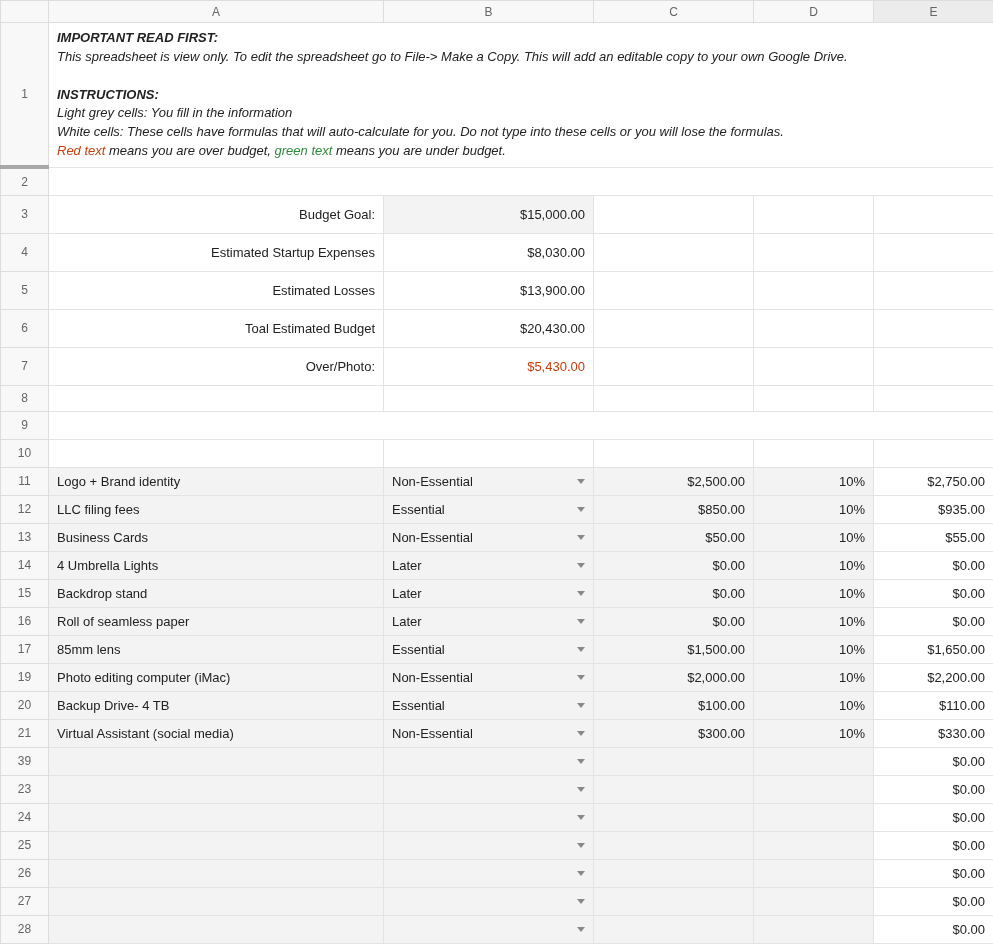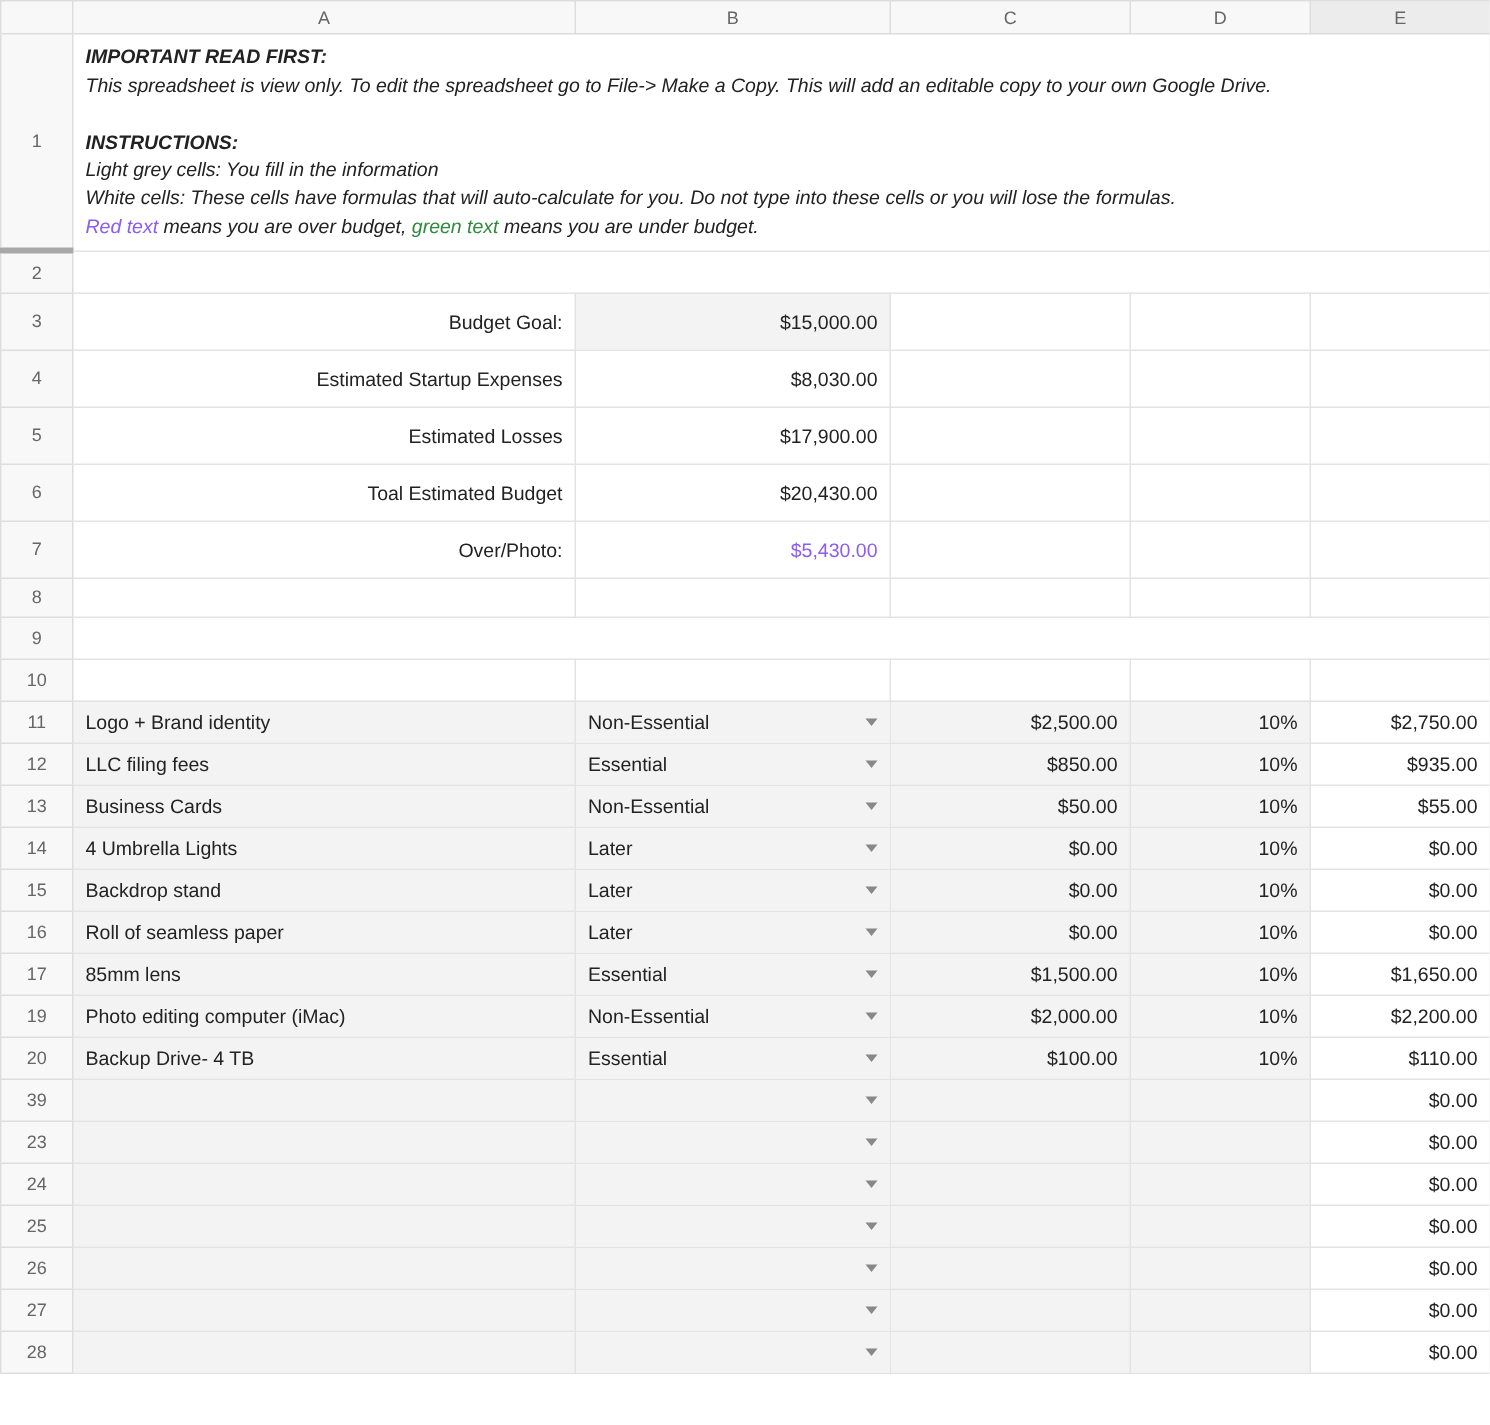--- a/index.html
+++ b/index.html
@@ -43,21 +43,21 @@
     padding: 4px 0;
   }
   .subhdr {
     background: #9e9e9e;
     color: #fff;
     font-weight: 700;
     text-align: center;
   }
   .bold { font-weight: 700; }
   .italic { font-style: italic; }
-  .red { color: #8b5cf6; }
+  .red { color: #c2410c; }
   .green { color: #2e8b3d; margin-top: 32px; }
   .instr-cell {
     padding: 10px 12px 10px 8px;
     line-height: 1.45;
     vertical-align: top;
   }
   .dd {
     position: relative;
     padding-right: 22px !important;
   }
@@ -131,21 +131,21 @@
         <th class="row-hdr">4</th>
         <td class="cell right" style="height: 38px;">Estimated Startup Expenses</td>
         <td class="cell right">$8,030.00</td>
         <td class="cell"></td>
         <td class="cell"></td>
         <td class="cell"></td>
       </tr>
       <tr>
         <th class="row-hdr">5</th>
         <td class="cell right" style="height: 38px;">Estimated Losses</td>
-        <td class="cell right">$17,900.00</td>
+        <td class="cell right">$13,900.00</td>
         <td class="cell"></td>
         <td class="cell"></td>
         <td class="cell"></td>
       </tr>
       <tr>
         <th class="row-hdr">6</th>
         <td class="cell right" style="height: 38px;">Toal Estimated Budget</td>
         <td class="cell right">$20,430.00</td>
         <td class="cell"></td>
         <td class="cell"></td>
@@ -253,20 +253,28 @@
       </tr>
       <tr>
         <th class="row-hdr">20</th>
         <td class="cell grey">Backup Drive- 4 TB</td>
         <td class="cell grey dd">Essential</td>
         <td class="cell grey right">$100.00</td>
         <td class="cell grey right">10%</td>
         <td class="cell right">$110.00</td>
       </tr>
       <tr>
+        <th class="row-hdr">21</th>
+        <td class="cell grey">Virtual Assistant (social media)</td>
+        <td class="cell grey dd">Non-Essential</td>
+        <td class="cell grey right">$300.00</td>
+        <td class="cell grey right">10%</td>
+        <td class="cell right">$330.00</td>
+      </tr>
+      <tr>
         <th class="row-hdr">39</th>
         <td class="cell grey"></td>
         <td class="cell grey dd"></td>
         <td class="cell grey right"></td>
         <td class="cell grey right"></td>
         <td class="cell right">$0.00</td>
       </tr>
       <tr>
         <th class="row-hdr">23</th>
         <td class="cell grey"></td>

